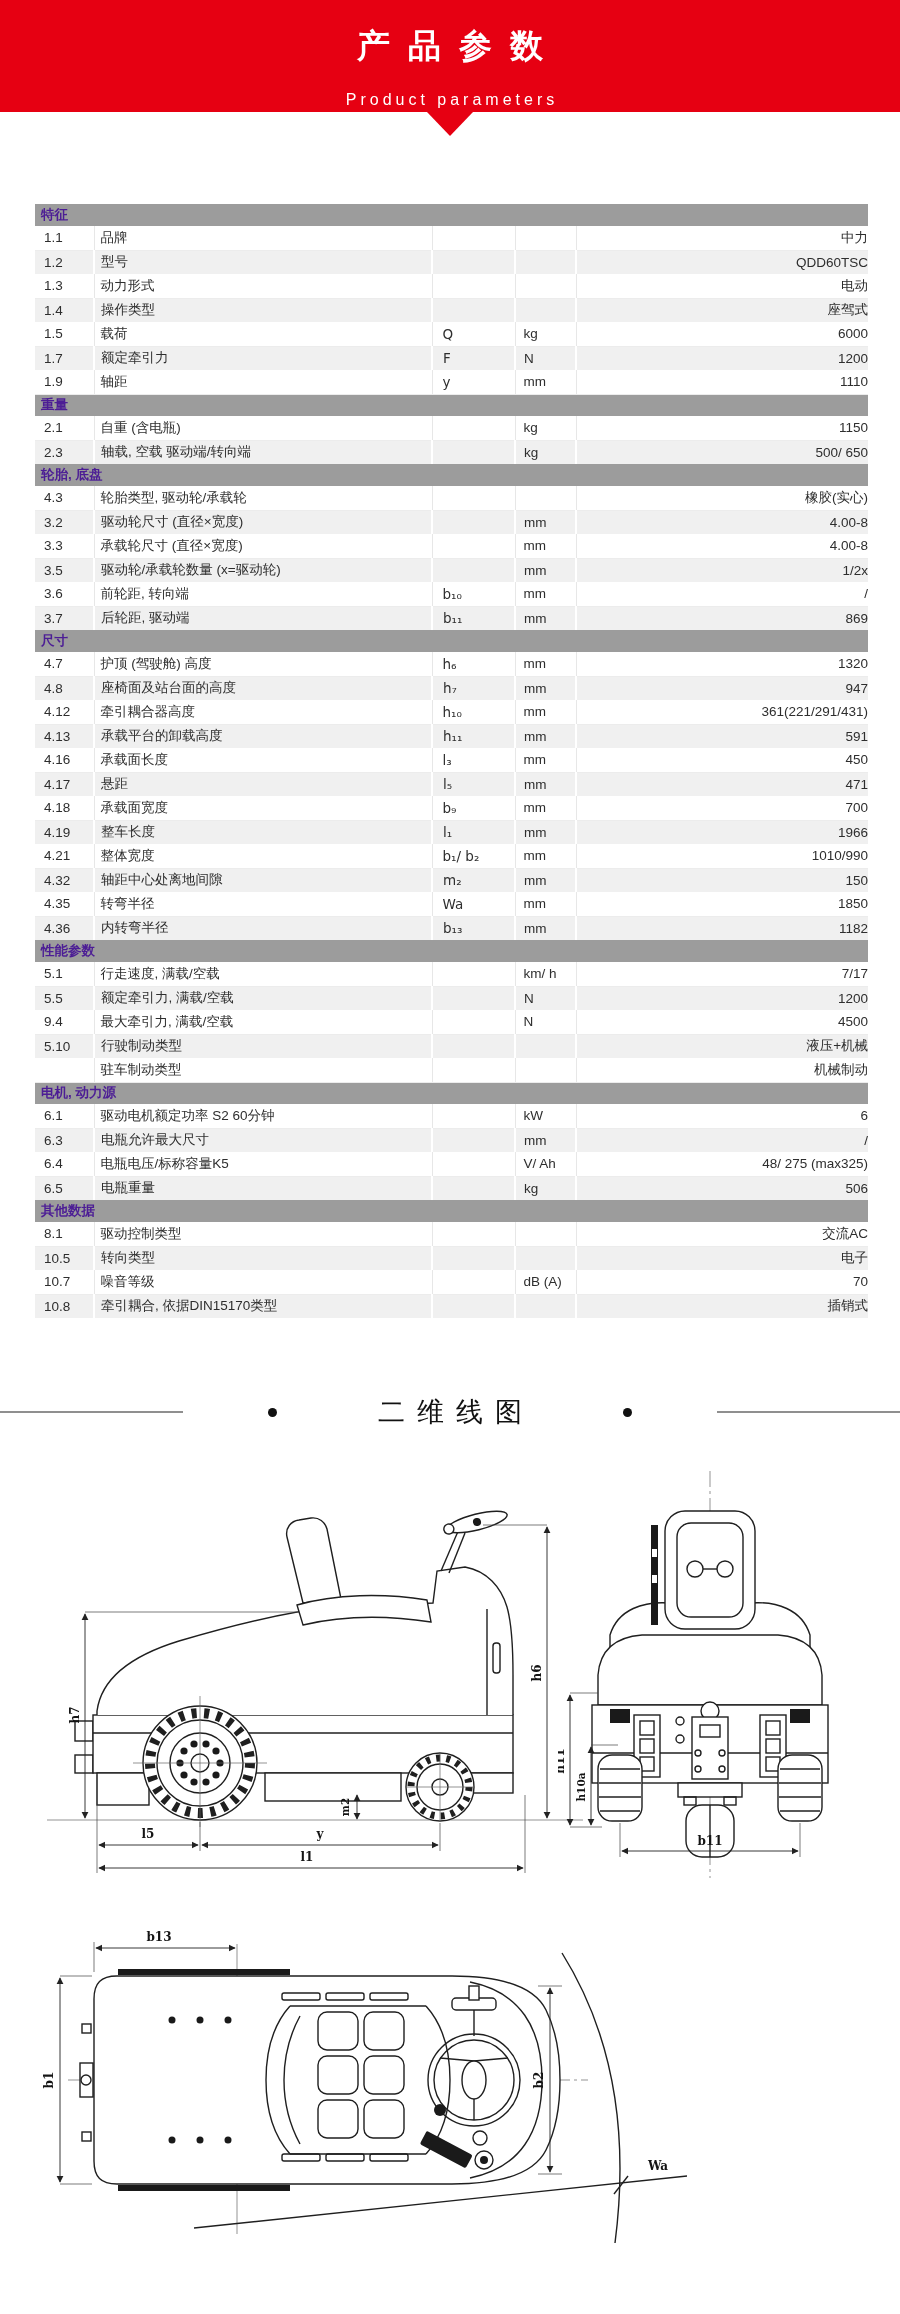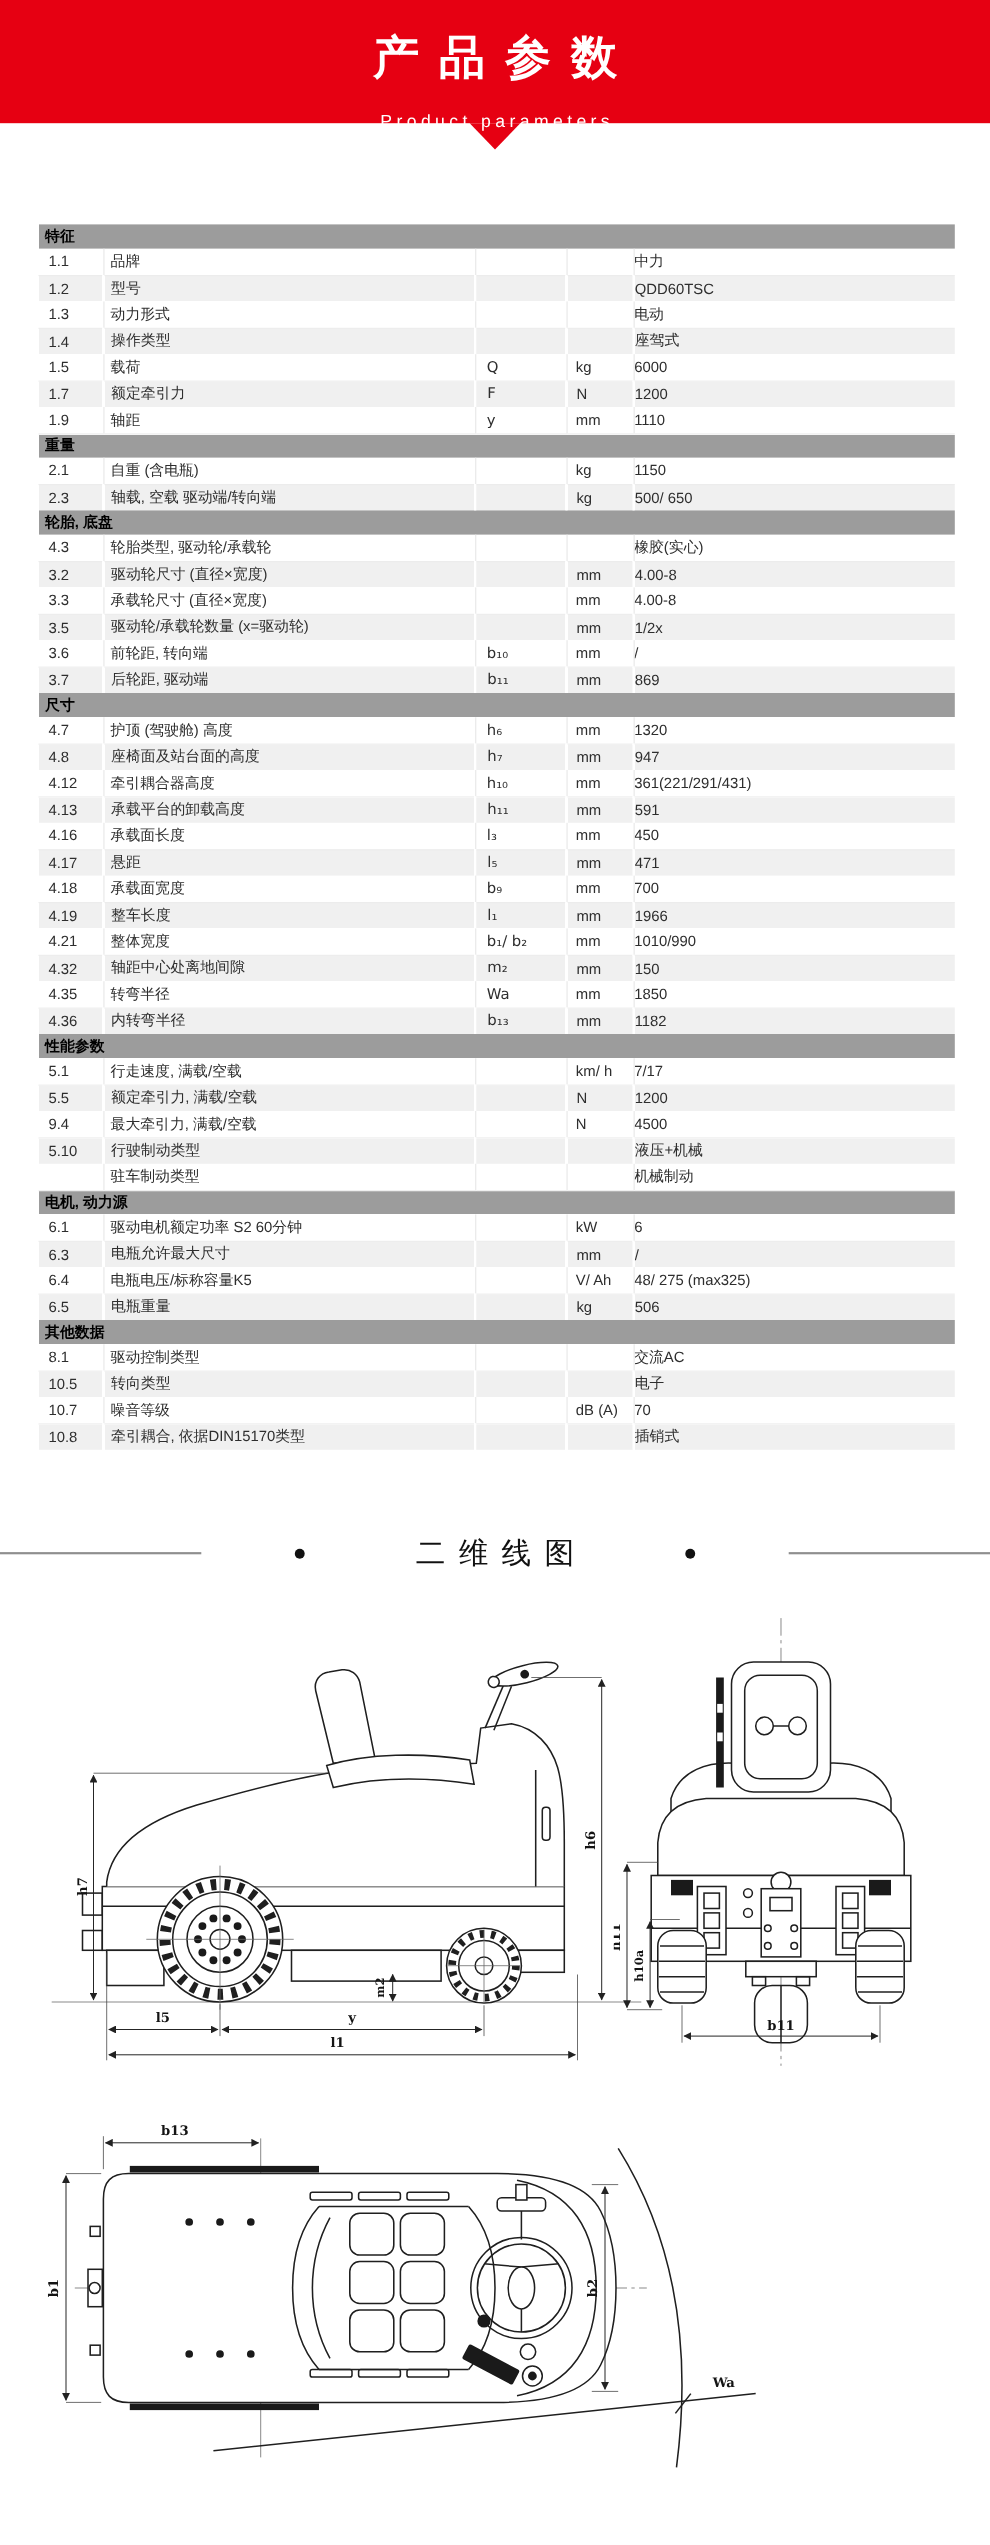--- a/index.html
+++ b/index.html
@@ -1,34 +1,34 @@
 <!DOCTYPE html>
 <html><head>
 <meta charset="utf-8">
 <style>
   *{margin:0;padding:0;box-sizing:border-box}
   html,body{background:#fff}
   body{width:900px;font-family:"Liberation Sans","DejaVu Sans",sans-serif}
 
   
   .banner{height:112px;background:#e60012;text-align:center;color:#fff}
-  .banner-title{padding-top:24px;font-size:42px;font-weight:bold;letter-spacing:18px;text-indent:18px}
+  .banner-title{padding-top:24px;font-size:33px;font-weight:bold;letter-spacing:18px;text-indent:18px}
   .banner-sub{margin-top:22px;font-size:16px;letter-spacing:4px;text-indent:4px}
   .banner-tail{width:0;height:0;margin:0 auto;border-left:23px solid transparent;
                border-right:23px solid transparent;border-top:24px solid #e60012}
 
   
   table.spec{width:833px;margin:68px 0 0 35px;border-collapse:collapse;table-layout:fixed}
   table.spec td{height:24px;font-size:13.5px;color:#2e2e2e;white-space:nowrap;overflow:hidden}
-  tr.sec td{background:#9c9c9c;color:#000000;font-weight:bold;height:22px;padding-left:6px;font-size:13.5px}
+  tr.sec td{background:#9c9c9c;color:#4c1d95;font-weight:bold;height:22px;padding-left:6px;font-size:13.5px}
   .c-num{padding-left:9px}
   .c-name{padding-left:6px}
   .c-sym{padding-left:10px;font-family:"DejaVu Sans",sans-serif;font-size:13px}
   .c-unit{padding-left:8px}
-  .c-val{text-align:left}
+  .c-val{text-align:right}
   tr.odd td{background:#ffffff;border-bottom:1px solid #ececec}
   tr.odd td+td{border-left:1px solid #e7e7e7}
   tr.even td{background:#f0f0f0}
   tr.even td+td{border-left:2px solid #ffffff}
 
   
   .dheading{display:flex;align-items:center;justify-content:space-between;margin-top:74px;height:40px}
   .dline{width:183px;height:2px;background:#8f8f8f}
   .ddot{width:9px;height:9px;border-radius:50%;background:#111;margin:0 10px}
   .dtext{font-size:27px;color:#111;letter-spacing:12px;text-indent:12px;margin:0 4px}

